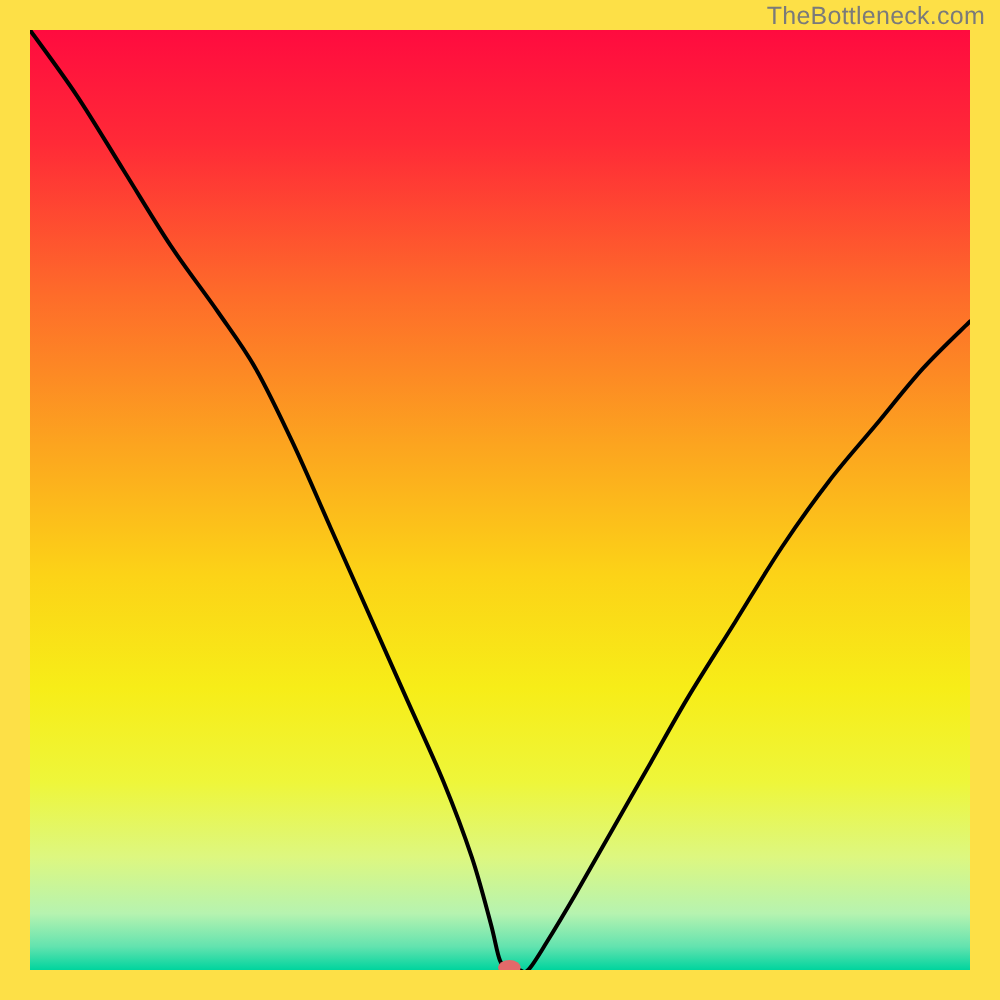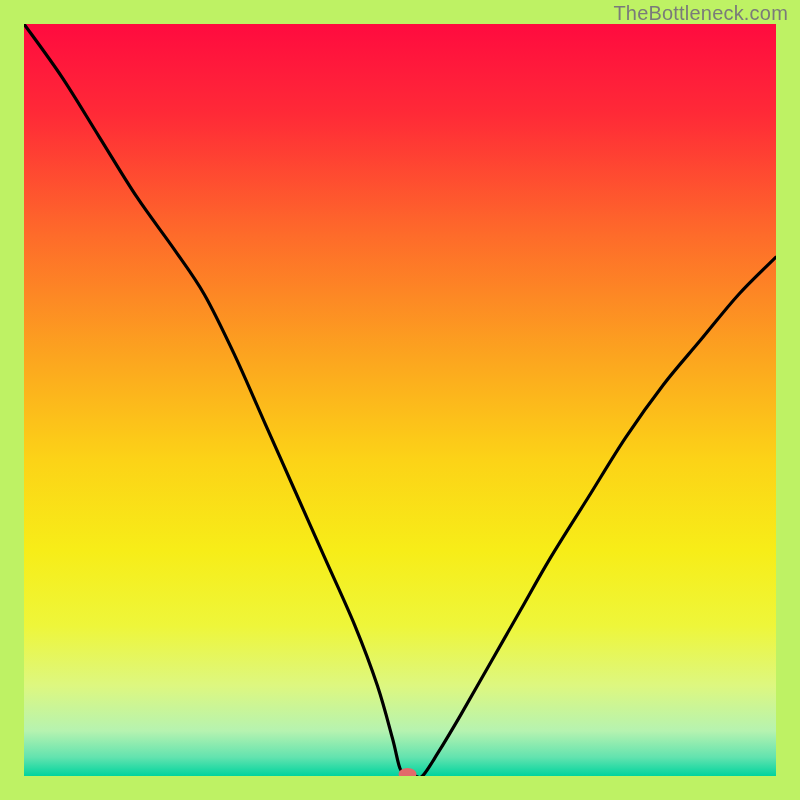--- a/index.html
+++ b/index.html
@@ -8,21 +8,21 @@
     width: 800px;
     height: 800px;
     background: #000;
     overflow: hidden;
     font-family: Arial, Helvetica, sans-serif;
   }
   .frame {
     position: relative;
     width: 800px;
     height: 800px;
-    background: #bef264;
+    background: #fde047;
   }
   .watermark {
     position: absolute;
     top: 2px;
     right: 12px;
     color: #7a7a7a;
     font-size: 20px;
     font-weight: 500;
     letter-spacing: 0.2px;
     z-index: 10;

